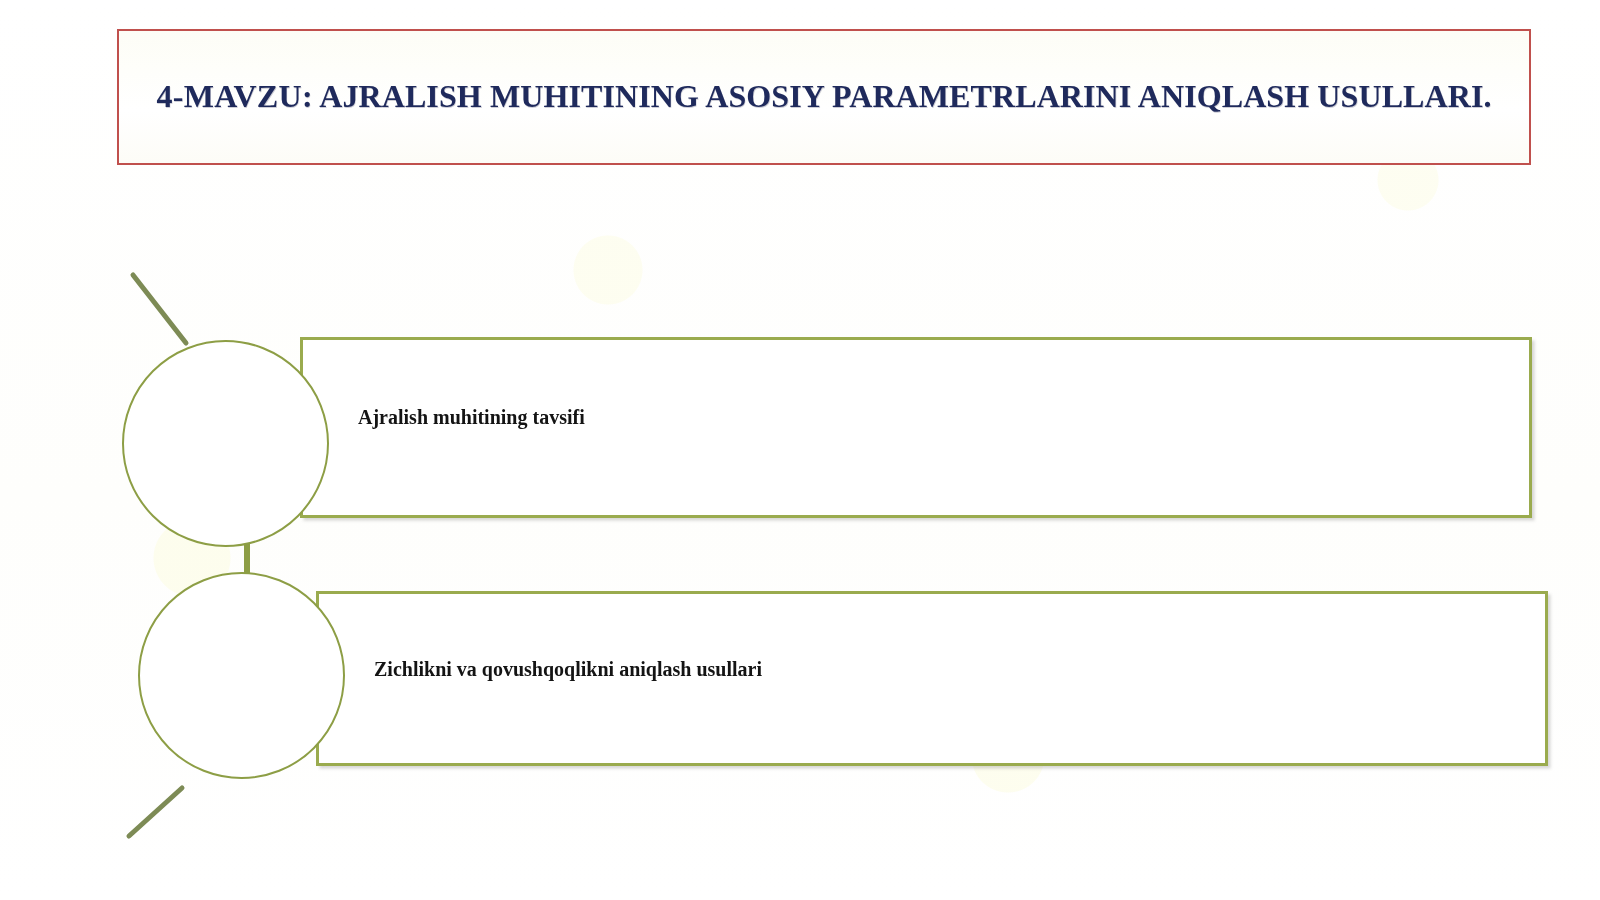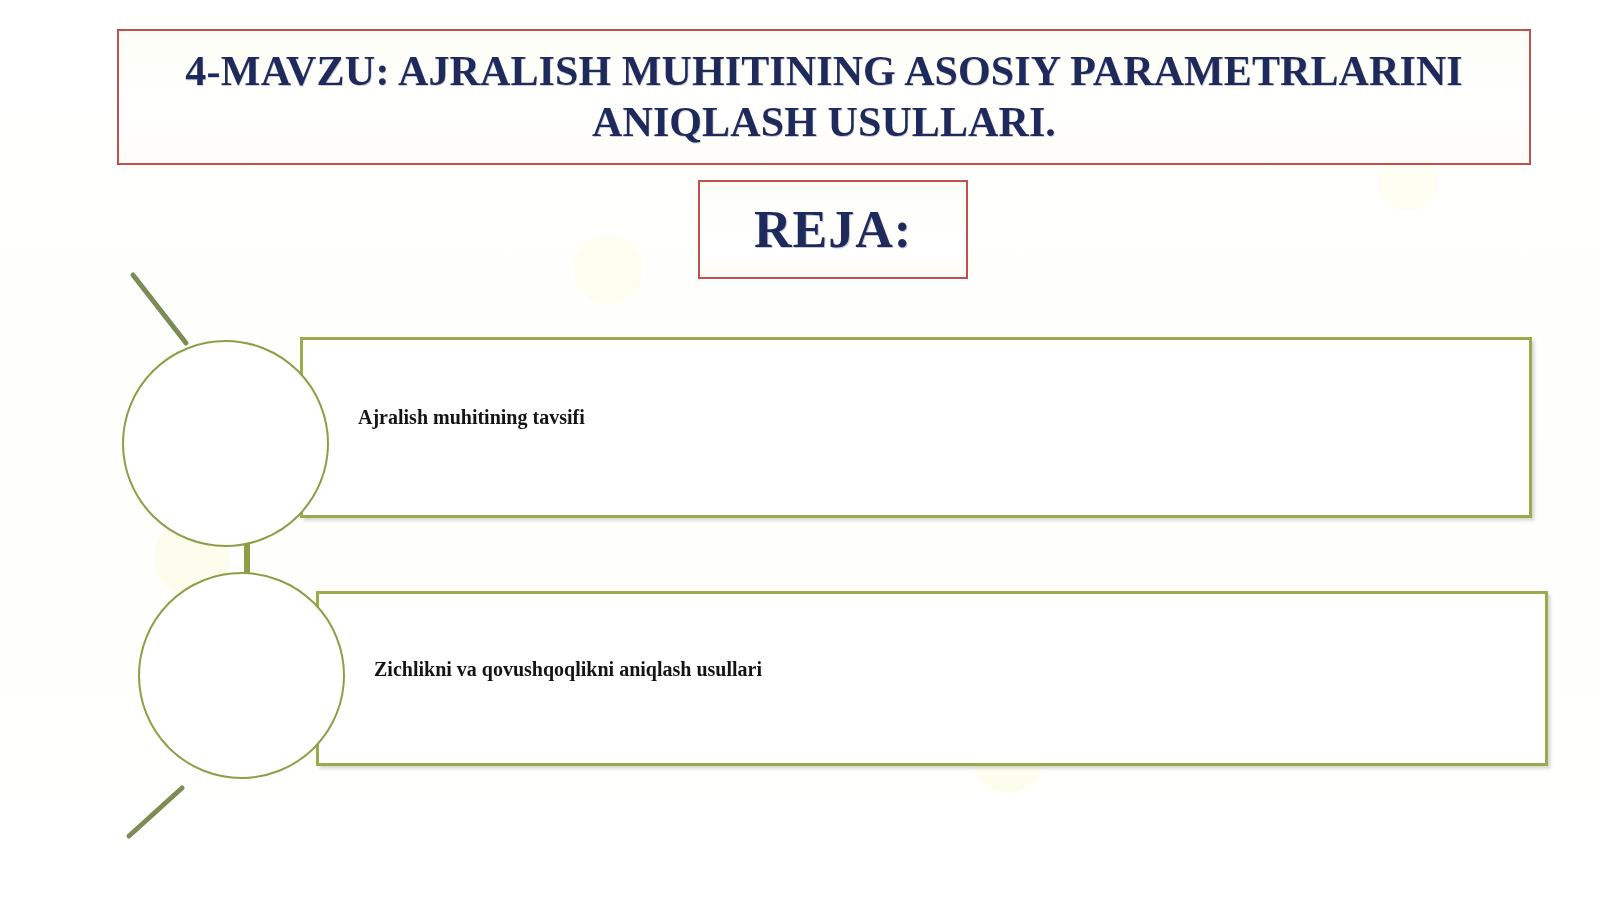--- a/index.html
+++ b/index.html
@@ -36,21 +36,21 @@
     height: 136px;
     box-sizing: border-box;
     border: 2px solid #c0504d;
     background: linear-gradient(180deg, #fdfdf6 0%, #ffffff 60%, #fdfcf7 100%);
     display: flex;
     align-items: center;
     justify-content: center;
     padding: 0 14px;
   }
   #title-text {
-    font-size: 42px;
+    font-size: 32px;
     font-weight: bold;
     color: #1f2a5c;
     text-align: center;
     line-height: 1.22;
     letter-spacing: 0.1px;
     text-shadow: 0.6px 0.6px 0 rgba(80,80,110,0.28);
   }
   #title-text .lead { letter-spacing: 0.3px; }
 
   
@@ -127,23 +127,20 @@
 <body>
 
 <div id="slide">
 
   <div id="title-box">
     <div id="title-text">
       <span class="lead">4-MAVZU:</span><span> AJRALISH MUHITINING ASOSIY PARAMETRLARINI ANIQLASH USULLARI.</span>
     </div>
   </div>
 
-  <div id="reja-box">
-    <div id="reja-text">REJA:</div>
-  </div>
 
   <svg id="diagram-svg" viewBox="0 0 1600 900" width="1600" height="900" xmlns="http://www.w3.org/2000/svg">
 
     <line x1="133" y1="275" x2="186" y2="343" stroke="#7d8b55" stroke-width="5" stroke-linecap="round"></line>
 
     <line x1="247" y1="537" x2="247" y2="577" stroke="#8d9e45" stroke-width="6" stroke-linecap="butt"></line>
 
     <line x1="182" y1="788" x2="129" y2="836" stroke="#7d8b55" stroke-width="5" stroke-linecap="round"></line>
   </svg>
 

